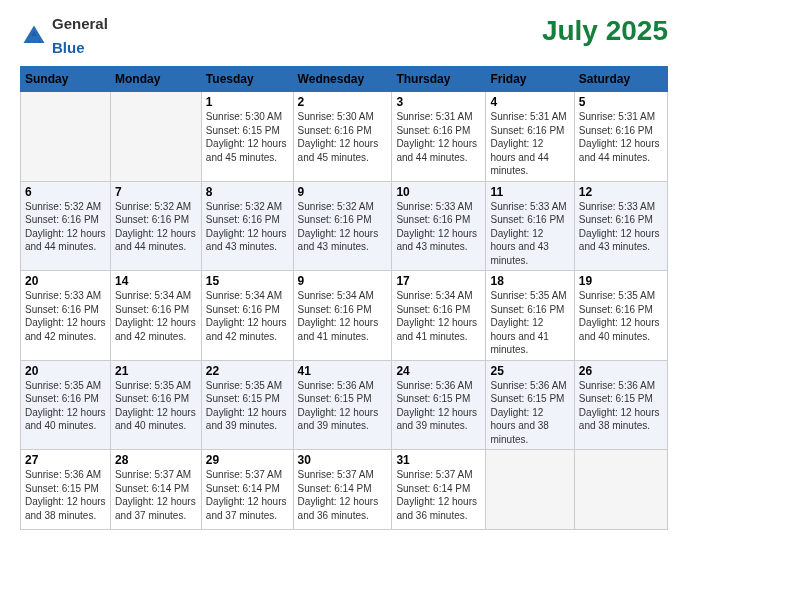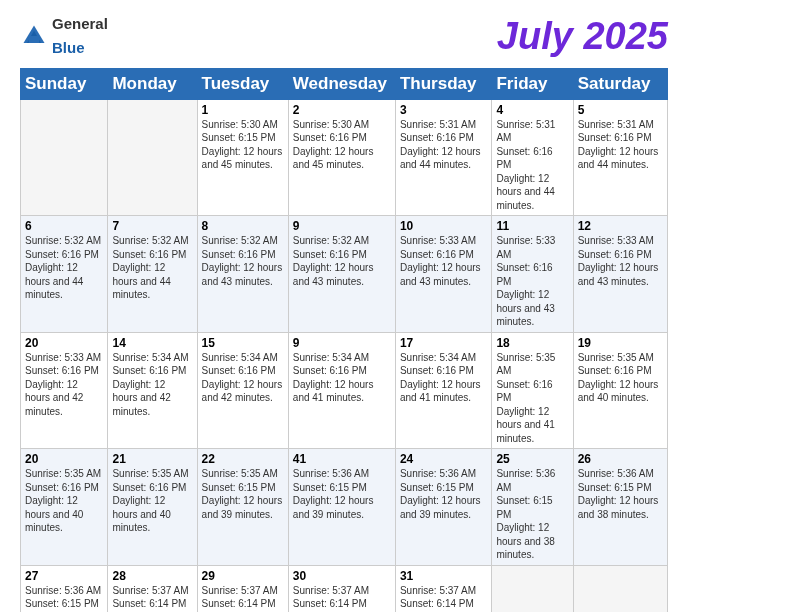--- a/index.html
+++ b/index.html
@@ -44,42 +44,41 @@
       margin-top: 7px;
     }
     .logo-icon {
       width: 28px;
       height: 28px;
     }
     .title-block {
       text-align: right;
     }
     .title-month {
-      font-size: 38px;
-      font-weight: bold;
-      color: #6d28d9;
+      font-size: 28px;
+      font-weight: bold;
+      color: #15803d;
       line-height: 1.1;
-      font-style: italic;
     }
     .title-location {
       font-size: 14px;
       color: #333;
       font-style: italic;
     }
     .calendar {
       width: 100%;
       border-collapse: collapse;
       font-size: 10.5px;
     }
     .calendar th {
       background: #2a6db5;
-      color: #ffffff;
+      color: #000000;
       padding: 5px 4px;
       text-align: left;
-      font-size: 17px;
+      font-size: 12px;
       font-weight: bold;
       border: 1px solid #2a6db5;
     }
     .calendar td {
       border: 1px solid #ccc;
       vertical-align: top;
       padding: 3px 4px;
       height: 80px;
       width: 113px;
     }

